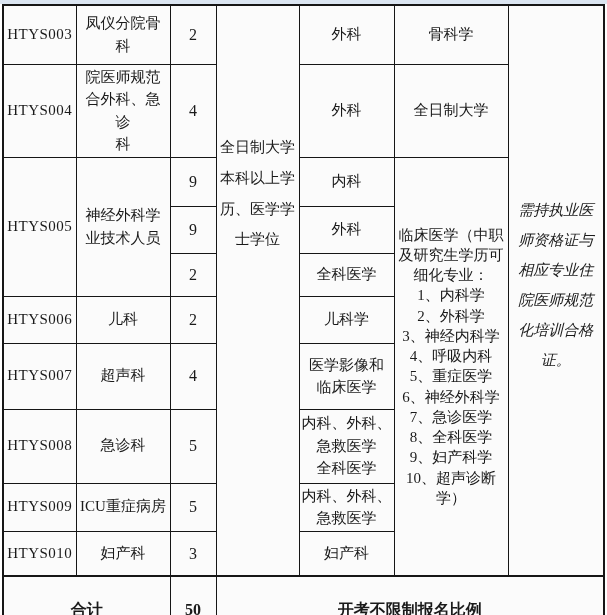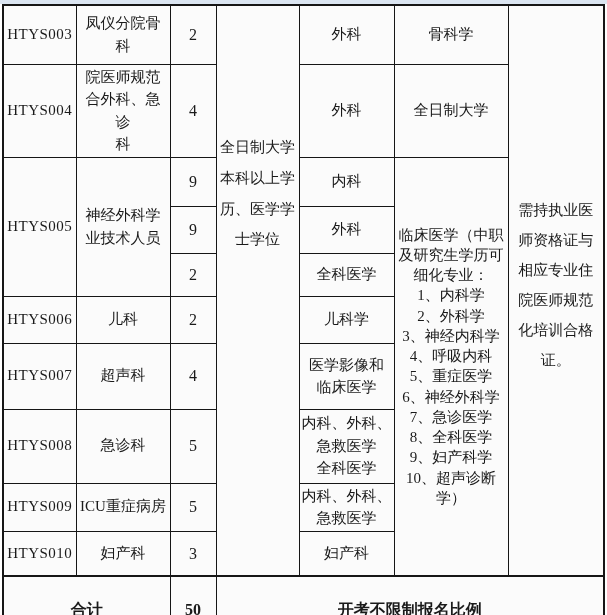--- a/index.html
+++ b/index.html
@@ -7,21 +7,21 @@
   .top-strip{position:absolute;left:0;top:0;width:607px;height:4px;background:#dbe5f1;}
   table{border-collapse:collapse;table-layout:fixed;margin:4px 0 0 2px;width:601px;background:#fbfbfb;}
   table{border:2px solid #161616;border-bottom-width:3px;}
   td{border:1px solid #161616;text-align:center;vertical-align:middle;padding:1px 2px;
      font-size:15px;line-height:1.7;overflow:hidden;}
   .code{font-size:15px;letter-spacing:0.5px;}
   .num{font-size:16px;}
   .pre{white-space:pre-line;text-align:center;}
   .tight{line-height:1.5;}
   .edu div{line-height:2.05;transform:translateY(-95px);font-family:Liberation Mono, monospace;}
-  .req div{line-height:2.0;transform:translateY(-6px);}
+  .req div{line-height:2.0;transform:translateY(-6px);font-style:italic;}
   .detail-list{line-height:1.35;}
   .total-row td{font-weight:bold;font-size:16px;}
   .thick-top{border-top:2px solid #161616;}
 </style>
 </head>
 <body>
 
 <div class="top-strip"></div>
 
 <table>

